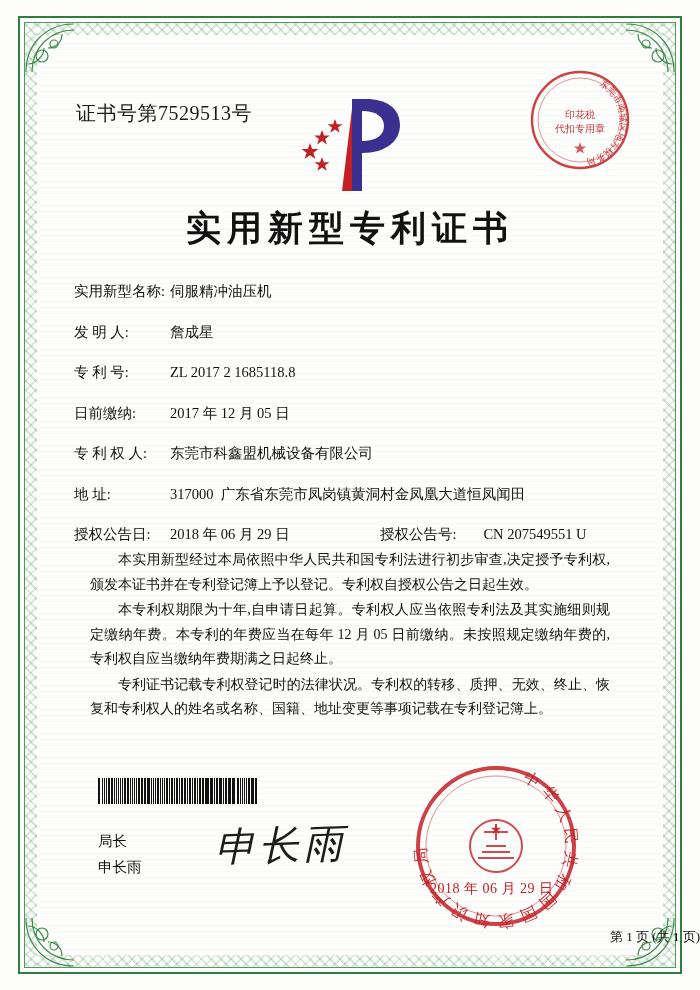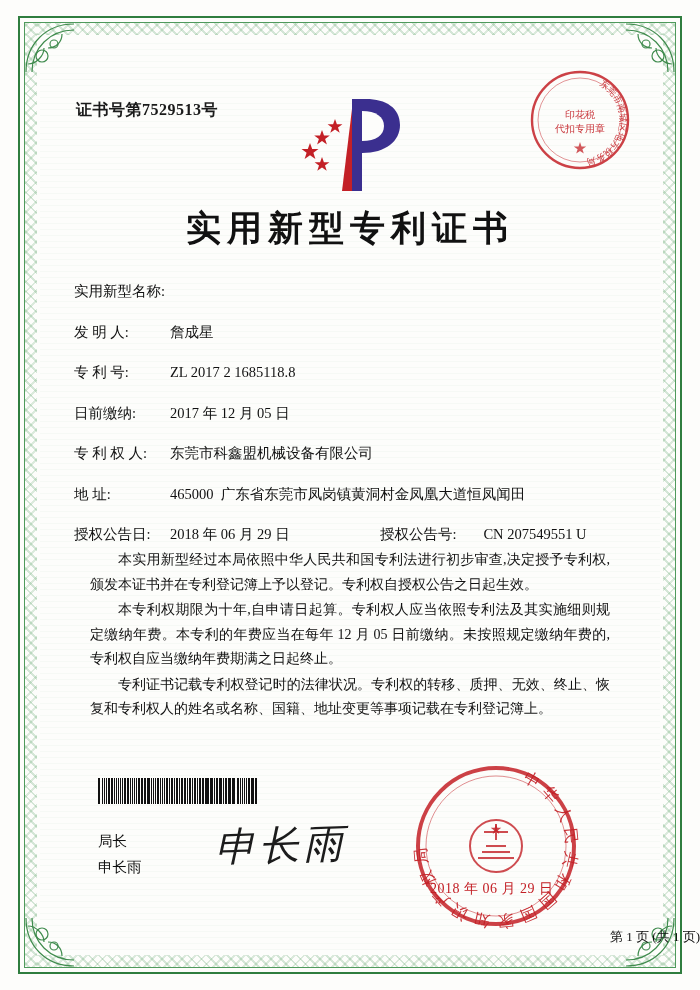--- a/index.html
+++ b/index.html
@@ -65,24 +65,23 @@
     left:40px;top:40px;
     width:620px;height:910px;
     background:
       repeating-linear-gradient(0deg, rgba(120,170,130,0.05) 0 1px, rgba(255,255,255,0) 1px 6px);
     pointer-events:none;
   }
 
   .cert-number{
     position:absolute;
     left:76px;top:100px;
-    font-size:16px;
+    font-size:20px;
     color:#1a1a1a;
     letter-spacing:0.5px;
-    font-weight:bold;
   }
 
   
   .logo{
     position:absolute;
     left:300px;top:95px;
     width:110px;height:100px;
   }
 
   .title{
@@ -274,40 +273,41 @@
       <path d="M52 96 L42 96 L52 14 Z" fill="#c32026"></path>
       <path d="M62 16 L62 46 C76 46 84 40 84 31 C84 22 76 16 62 16 Z" fill="#fdfdfb"></path>
     </svg>
   </div>
 
   <div class="title">实用新型专利证书</div>
 
   <div class="fields">
     <div class="field-row">
       <div class="field-label">实用新型名称:</div>
+      <div class="field-value">伺服精冲油压机</div>
     </div>
     <div class="field-row">
       <div class="field-label">发 明 人:</div>
       <div class="field-value">詹成星</div>
     </div>
     <div class="field-row">
       <div class="field-label">专 利 号:</div>
       <div class="field-value">ZL 2017 2 1685118.8</div>
     </div>
     <div class="field-row">
       <div class="field-label">日前缴纳:</div>
       <div class="field-value">2017 年 12 月 05 日</div>
     </div>
     <div class="field-row">
       <div class="field-label">专 利 权 人:</div>
       <div class="field-value">东莞市科鑫盟机械设备有限公司</div>
     </div>
     <div class="field-row">
       <div class="field-label">地 址:</div>
-      <div class="field-value">465000  广东省东莞市凤岗镇黄洞村金凤凰大道恒凤闻田</div>
+      <div class="field-value">317000  广东省东莞市凤岗镇黄洞村金凤凰大道恒凤闻田</div>
     </div>
     <div class="field-row two-col">
       <div class="field-label">授权公告日:</div>
       <div class="field-value">2018 年 06 月 29 日</div>
       <div class="second-label">授权公告号:</div>
       <div class="second-value">CN 207549551 U</div>
     </div>
   </div>
 
   <div class="body-text">

